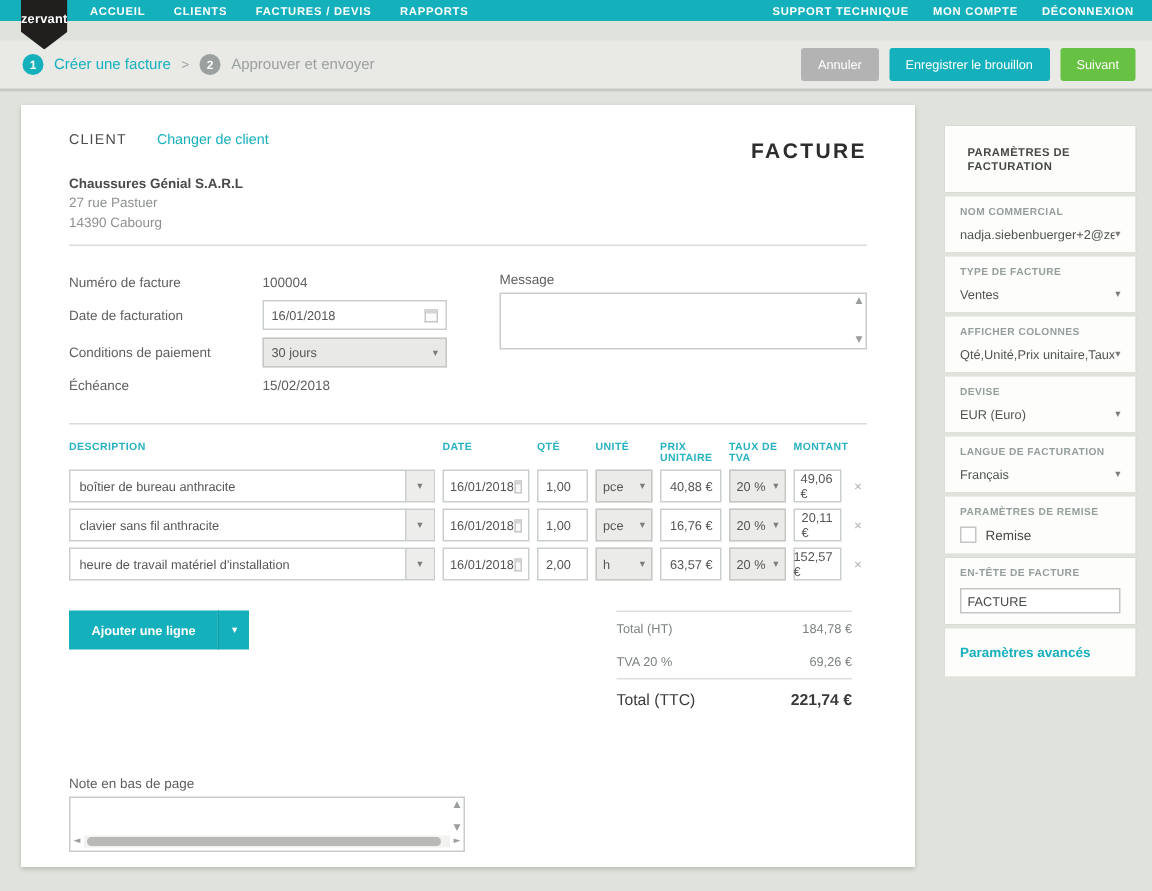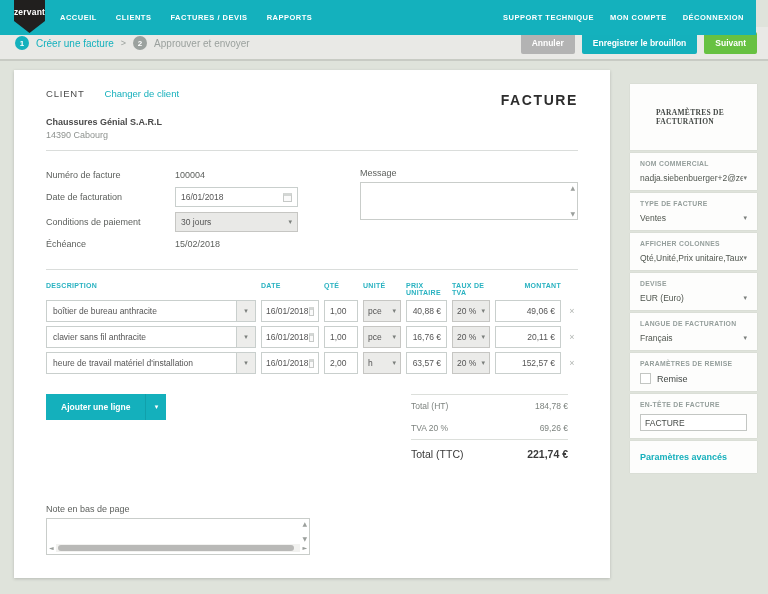--- a/index.html
+++ b/index.html
@@ -4,21 +4,21 @@
 <style>
   * { margin:0; padding:0; box-sizing:border-box; }
   html,body { width:768px; height:594px; }
   body {
     position:relative; background:#dfe3db; overflow:hidden;
     font-family:"Liberation Sans", sans-serif; -webkit-font-smoothing:antialiased;
   }
   .icon-glyph { font-family:"DejaVu Sans", sans-serif; }
 
   
-  .topbar { position:absolute; top:0; left:0; right:12px; height:35px; background:#14b1bd; display:flex; align-items:center; z-index:4; }
+  .topbar { position:absolute; top:0; left:0; right:0; height:14px; background:#14b1bd; display:flex; align-items:center; z-index:4; }
   .logo-badge {
     position:absolute; top:0; left:14px; width:31px; height:33px; background:#211f1e; z-index:6;
     clip-path:polygon(0 0,100% 0,100% 64%,50% 100%,0 64%);
     display:flex; justify-content:center; padding-top:7px;
     color:#fff; font-size:8.5px; font-weight:bold; letter-spacing:.2px;
   }
   .nav-left { display:flex; gap:19px; margin-left:60px; }
   .nav-right { display:flex; gap:16px; margin-left:auto; margin-right:12px; }
   .nav-item { color:#ffffff; font-size:7.5px; font-weight:bold; letter-spacing:.5px; cursor:pointer; }
 
@@ -26,42 +26,42 @@
   .crumb-bar { position:absolute; top:27px; left:0; right:0; height:34px; background:#e9e9e6; border-bottom:2px solid #c8cbc4; display:flex; align-items:center; }
   .steps { display:flex; align-items:center; gap:7px; margin-left:15px; }
   .step-circle { width:14px; height:14px; border-radius:50%; display:flex; align-items:center; justify-content:center; color:#fff; font-size:8px; font-weight:bold; cursor:pointer; }
   .step-circle.c1 { background:#14b1bd; }
   .step-circle.c2 { background:#9ba19e; }
   .step-label { font-size:10px; cursor:pointer; }
   .step-label.l1 { color:#14b1bd; }
   .step-label.l2 { color:#9ba19e; }
   .crumb-sep { color:#9ba19e; font-size:9px; }
   .actions { display:flex; gap:7px; margin-left:auto; margin-right:11px; }
-  .btn { height:22px; border-radius:2px; color:#fff; font-size:8.5px; font-weight:bold; display:flex; align-items:center; justify-content:center; padding:0 11px; cursor:pointer; }
+  .btn { height:22px; border-radius:2px; color:#fff; font-size:8.5px; font-weight:normal; display:flex; align-items:center; justify-content:center; padding:0 11px; cursor:pointer; }
   .btn-gray { background:#b3b3b3; }
   .btn-teal { background:#14b0bc; }
   .btn-green { background:#67c142; }
 
   
   .card { position:absolute; left:14px; top:70px; width:596px; height:508px; background:#ffffff; box-shadow:0 1px 3px rgba(0,0,0,.18); padding:0 32px; }
 
   .client-row { margin-top:18px; display:flex; align-items:flex-end; gap:20px; position:relative; }
   .client-label { font-size:9.5px; color:#4c4c4c; letter-spacing:.8px; }
   .client-link { font-size:9.5px; color:#17b0bc; cursor:pointer; }
   .doc-title { position:absolute; right:0; top:4px; font-size:14px; font-weight:bold; letter-spacing:1.6px; color:#2d2d2d; }
 
   .address { margin-top:17px; font-size:9px; line-height:1.45; }
   .addr-name { color:#4a4a4a;font-weight:bold; }
   .addr-line { color:#8e928f; }
 
   .hr { border-top:1px solid #dadddb; }
   .hr1 { margin-top:8px; }
   .hr2 { margin-top:13px; }
 
-  .details { margin-top:17px; display:flex;gap:27px; }
+  .details { margin-top:17px; display:flex; }
   .fields { width:252px; }
   .f-row { display:flex; align-items:center; margin-bottom:5px; }
   .f-row.plain { height:14px; }
   .f-label { width:129px; font-size:9px; color:#5e615e; }
   .f-value { font-size:9px; color:#5e615e; }
   .control { width:123px; height:20px; display:flex; align-items:center; font-size:8.5px; color:#555; padding:0 5px; }
   .ctl-input { border:1px solid #c9cfcd; background:#fff; justify-content:space-between; }
   .ctl-select { border:1px solid #c6c6c3; background:#e9e9e7; justify-content:space-between; cursor:pointer; }
   .chev { color:#7b7f7c; font-size:7px; line-height:1; }
   .cal-icon { width:9px; height:9px; border:1px solid #c6c9c7; border-top:3px solid #d3d6d4; background:#fafafa; }
@@ -79,21 +79,21 @@
   
   .thead { margin-top:12px; display:flex; gap:5px; font-size:7px; font-weight:bold; letter-spacing:.3px; color:#29b2c1; }
   .trow { display:flex; gap:5px; margin-top:4px; align-items:center; }
   .trow:first-of-type { margin-top:8px; }
   .col-desc { flex:1; }
   .col-date { width:58px; }
   .col-qty { width:34px; }
   .col-unit { width:38px; }
   .col-price { width:41px; }
   .col-vat { width:38px; }
-  .col-amount { width:66px; }
+  .col-amount { width:32px; }
   .col-del { width:12px; text-align:center; }
   .h-right { text-align:right; }
   .cell { height:22px; display:flex; align-items:center; font-size:8.5px; color:#555; padding:0 5px; }
   .cell-input { border:1px solid #c9cfcd; background:#fff; }
   .cell-select { border:1px solid #c6c6c3; background:#ebebe9; justify-content:space-between; cursor:pointer; padding:0 4px; }
   .cell-right { justify-content:flex-end; }
   .combo { flex:1; display:flex; border:1px solid #c9cfcd; background:#fff; height:22px; align-items:stretch; }
   .combo-text { flex:1; display:flex; align-items:center; padding:0 6px; font-size:8.5px; color:#555; }
   .combo-btn { width:19px; border-left:1px solid #c9cfcd; background:#ededeb; display:flex; align-items:center; justify-content:center; cursor:pointer; }
   .date-cell { justify-content:space-between; padding:0 4px; }
@@ -164,20 +164,21 @@
 <div class="card">
 
   <div class="client-row">
     <span class="client-label">CLIENT</span>
     <span class="client-link">Changer de client</span>
     <span class="doc-title">FACTURE</span>
   </div>
 
   <div class="address">
     <div class="addr-name">Chaussures Génial S.A.R.L</div>
+    <div class="addr-line">27 rue Pastuer</div>
     <div class="addr-line">14390 Cabourg</div>
   </div>
 
   <div class="hr hr1"></div>
 
   <div class="details">
     <div class="fields">
       <div class="f-row plain">
         <span class="f-label">Numéro de facture</span>
         <span class="f-value">100004</span>
@@ -352,21 +353,21 @@
             <span class="hs-thumb"></span>
           </span>
         <span class="hs-arrow icon-glyph">►</span>
       </div>
     </div>
   </div>
 
 </div>
 
 <div class="sidebar">
-  <div class="sb-block sb-title" style="padding:16px;font-family:Liberation Serif, serif;">
+  <div class="sb-block sb-title" style="padding:5px;">
     <div class="sb-title" style="padding:8px 10px;">PARAMÈTRES DE FACTURATION</div>
   </div>
 
   <div class="sb-block">
     <div class="sb-label">NOM COMMERCIAL</div>
     <div class="sb-value-row">
       <span class="sb-value">nadja.siebenbuerger+2@ze...</span>
       <span class="chev icon-glyph">▾</span>
     </div>
   </div>

